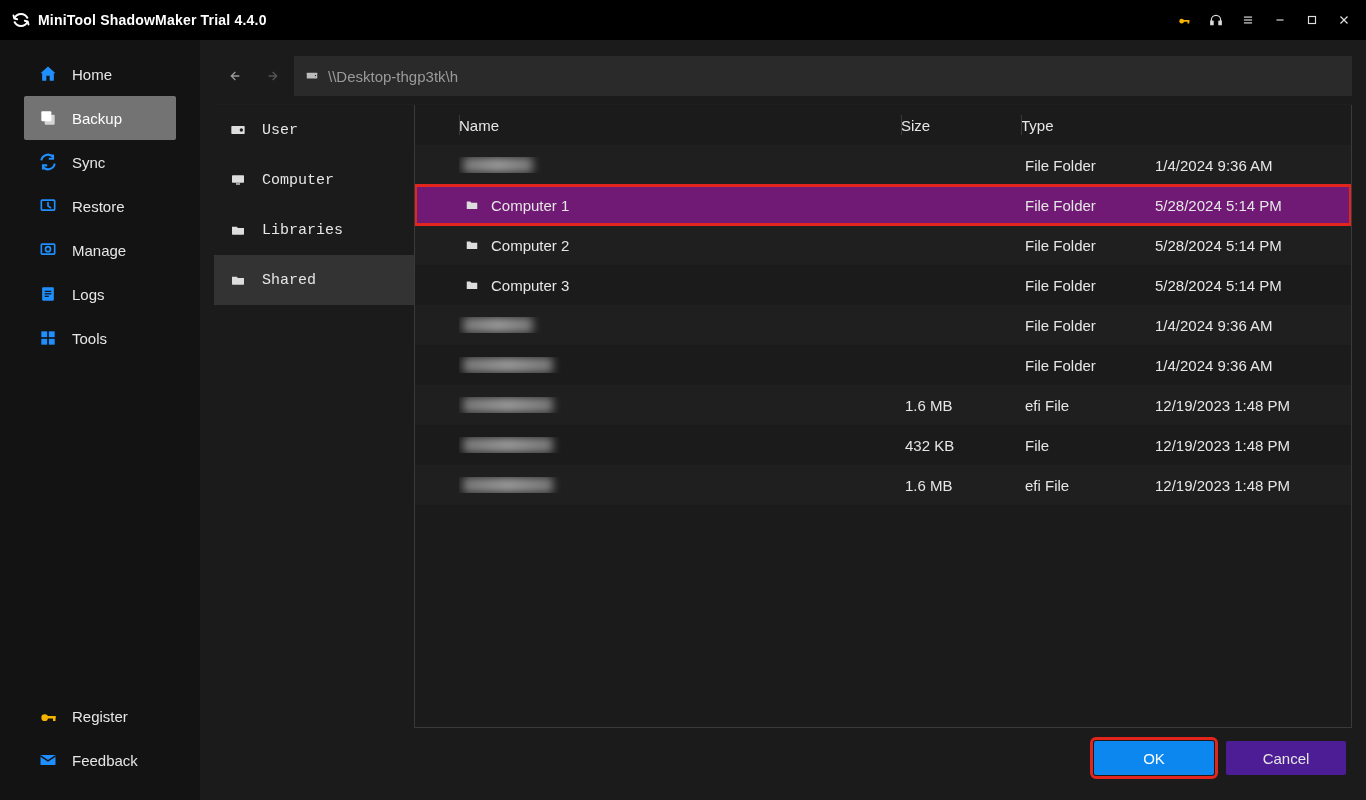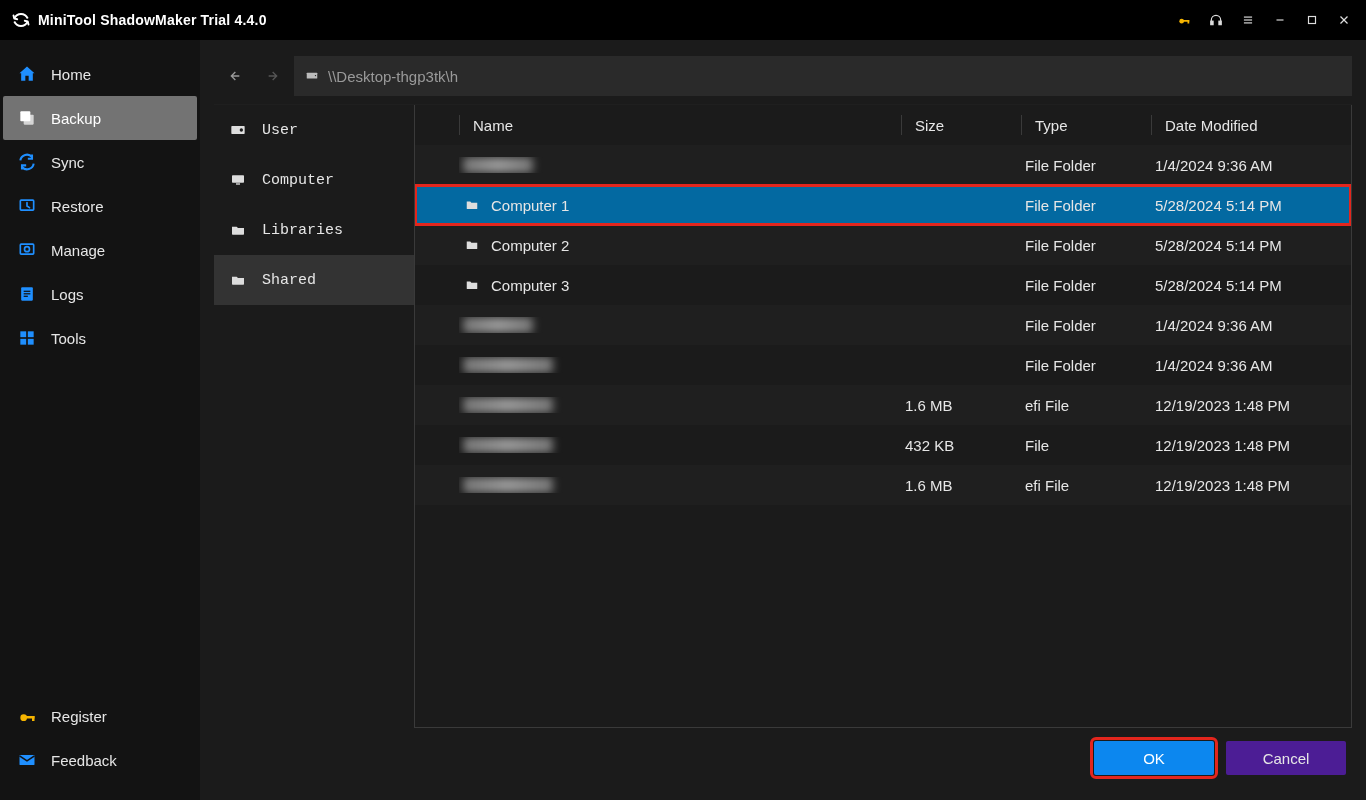--- a/index.html
+++ b/index.html
@@ -10,21 +10,21 @@
   .titlebar { height:40px; background:#000; display:flex; align-items:center; padding:0 8px; }
   .titlebar .logo { width:18px; height:18px; margin:0 8px 0 4px; display:inline-flex; align-items:center; justify-content:center;}
   .titlebar .title { font-size:14px; font-weight:600; color:#fff; letter-spacing:.2px;}
   .titlebar .spacer { flex:1; }
   .titlebar .btn { width:28px; height:28px; display:flex; align-items:center; justify-content:center; color:#ddd; margin-left:4px; cursor:pointer; }
   .titlebar .btn.key { color:#f5b400; }
   .titlebar .btn svg { width:14px; height:14px; }
 
   
   .app { flex:1; display:flex; background:#1b1b1b; }
-  .sidebar { width:200px; background:#131313; padding:12px 3px; display:flex; flex-direction:column; }
+  .sidebar { width:200px; background:#131313; padding:12px 24px; display:flex; flex-direction:column; }
   .nav-item { height:44px; display:flex; align-items:center; gap:14px; padding:0 14px; color:#e6e6e6; font-size:15px; border-radius:2px; cursor:pointer;}
   .nav-item .ic { width:20px; height:20px; display:flex; align-items:center; justify-content:center; color:#1f8fff;}
   .nav-item.active { background:#737373; color:#fff; }
   .nav-item.active .ic { color:#fff; }
   .sidebar .bottom { margin-top:auto; padding-bottom:6px;}
   .bottom .nav-item .ic.gold { color:#f5b400;}
 
   .content { flex:1; padding:16px 14px 12px 14px; display:flex; flex-direction:column; }
   .browser { flex:1; display:flex; flex-direction:column; }
   .pathbar { height:40px; display:flex; align-items:flex-end; gap:0; }
@@ -35,27 +35,27 @@
 
   .browser-body { flex:1; display:flex; margin-top:8px; border-top:1px solid rgba(255,255,255,.02);}
   .folders { width:200px; background:#1b1b1b;font-family:Liberation Mono, monospace; }
   .folders .fitem { height:50px; display:flex; align-items:center; gap:14px; padding:0 14px; font-size:15px; color:#e6e6e6; cursor:pointer;}
   .folders .fitem.selected { background:#333; }
   .folders .fitem .fic { width:20px; color:#ddd; display:flex; align-items:center; justify-content:center;}
 
   .filepane { flex:1; display:flex; flex-direction:column; border:1px solid #3a3a3a; border-top:none;}
   .filehead, .filerow { display:grid; grid-template-columns: 44px 1fr 120px 130px 200px; align-items:center; }
   .filehead { height:40px; background:#1b1b1b; font-size:15px; color:#e6e6e6;}
-  .filehead .hc { padding:0 14px; position:relative; height:100%; display:flex; align-items:center;}
+  .filehead .hc { padding:0 0; position:relative; height:100%; display:flex; align-items:center;}
   .filehead .hc:not(:first-child)::before { content:""; position:absolute; left:0; top:10px; bottom:10px; width:1px; background:#3a3a3a;}
   .filelist { flex:1; overflow:auto; }
   .filerow { height:40px; font-size:15px; color:#e6e6e6; cursor:pointer;}
   .filerow:nth-child(odd){ background:#1f1f1f;}
   .filerow:nth-child(even){ background:#1b1b1b;}
-  .filerow.hover { background:#0369a1; }
+  .filerow.hover { background:#701a75; }
   .filerow.highlight { outline:3px solid #e3261d; outline-offset:-2px; }
   .filerow .cell { padding:0 4px; overflow:hidden; text-overflow:ellipsis; white-space:nowrap;}
   .filerow .namecell { display:flex; align-items:center; gap:10px; }
   .foldicon { width:18px; height:14px; color:#ddd; }
   .blur { filter: blur(4px); background:linear-gradient(90deg,#777,#999,#777); color:transparent; border-radius:3px; display:inline-block; min-width:70px; height:16px;}
   .blur.lg{ min-width:90px;}
 
   .footer { height:60px; display:flex; align-items:center; justify-content:flex-end; gap:12px; padding-right:6px;}
   .fbtn { width:120px; height:34px; display:flex; align-items:center; justify-content:center; font-size:15px; border-radius:2px; cursor:pointer;}
   .fbtn.ok { background:#0c87ef; color:#fff; outline:3px solid #e3261d; outline-offset:1px;}
@@ -266,21 +266,20 @@
             <span>Shared</span>
           </div>
         </div>
 
         <div class="filepane">
           <div class="filehead">
             <div class="hc"></div>
             <div class="hc">Name</div>
             <div class="hc">Size</div>
             <div class="hc">Type</div>
-            <div class="hc">Date Modified</div>
           </div>
           <div class="filelist" id="filelist">
               <div class="filerow">
                 <div class="cell"></div>
                 <div class="cell namecell">
                   <span class="blur "></span>
                 </div>
                 <div class="cell"></div>
                 <div class="cell">File Folder</div>
                 <div class="cell">1/4/2024 9:36 AM</div>

